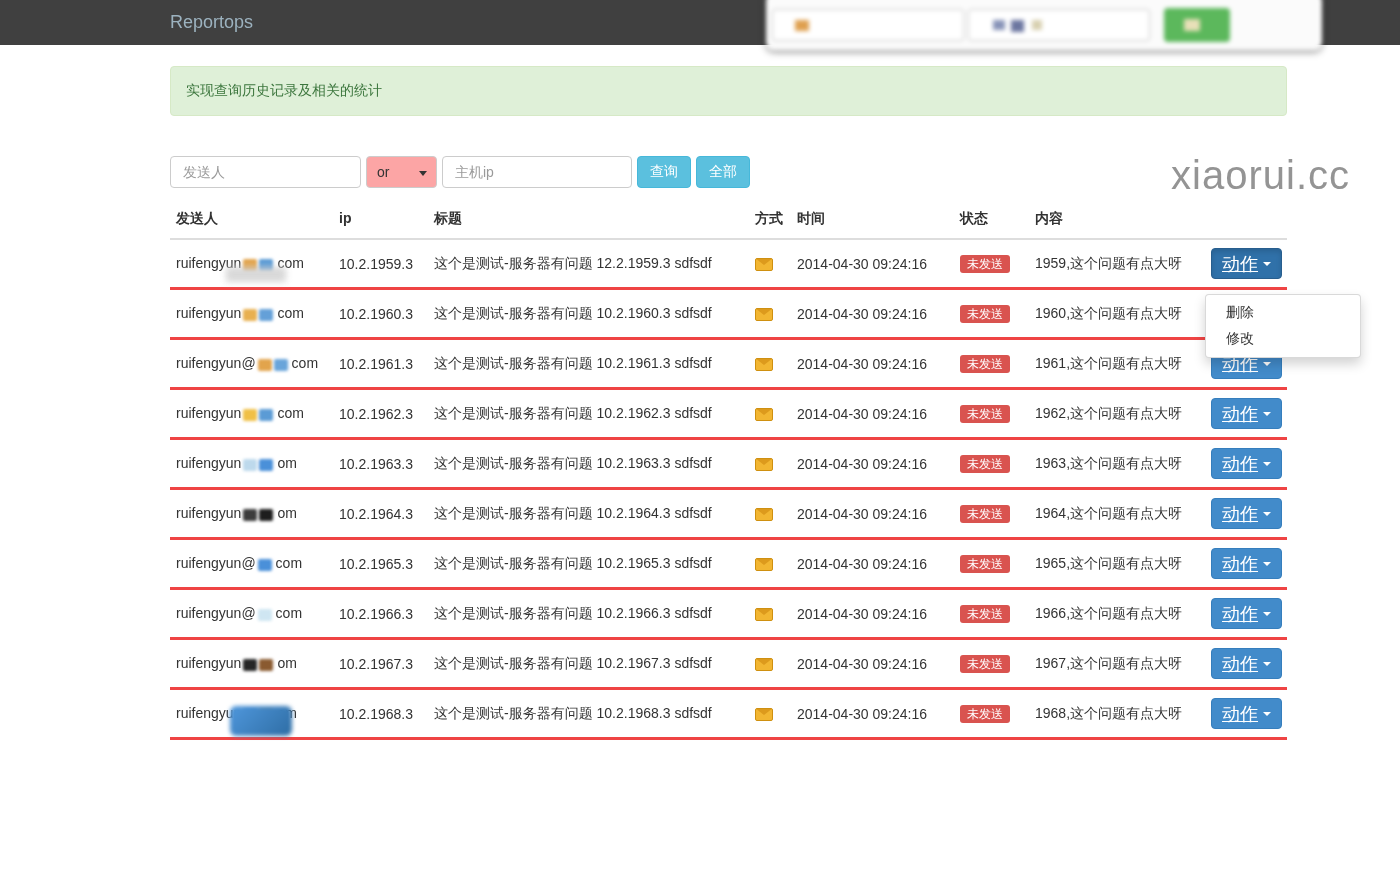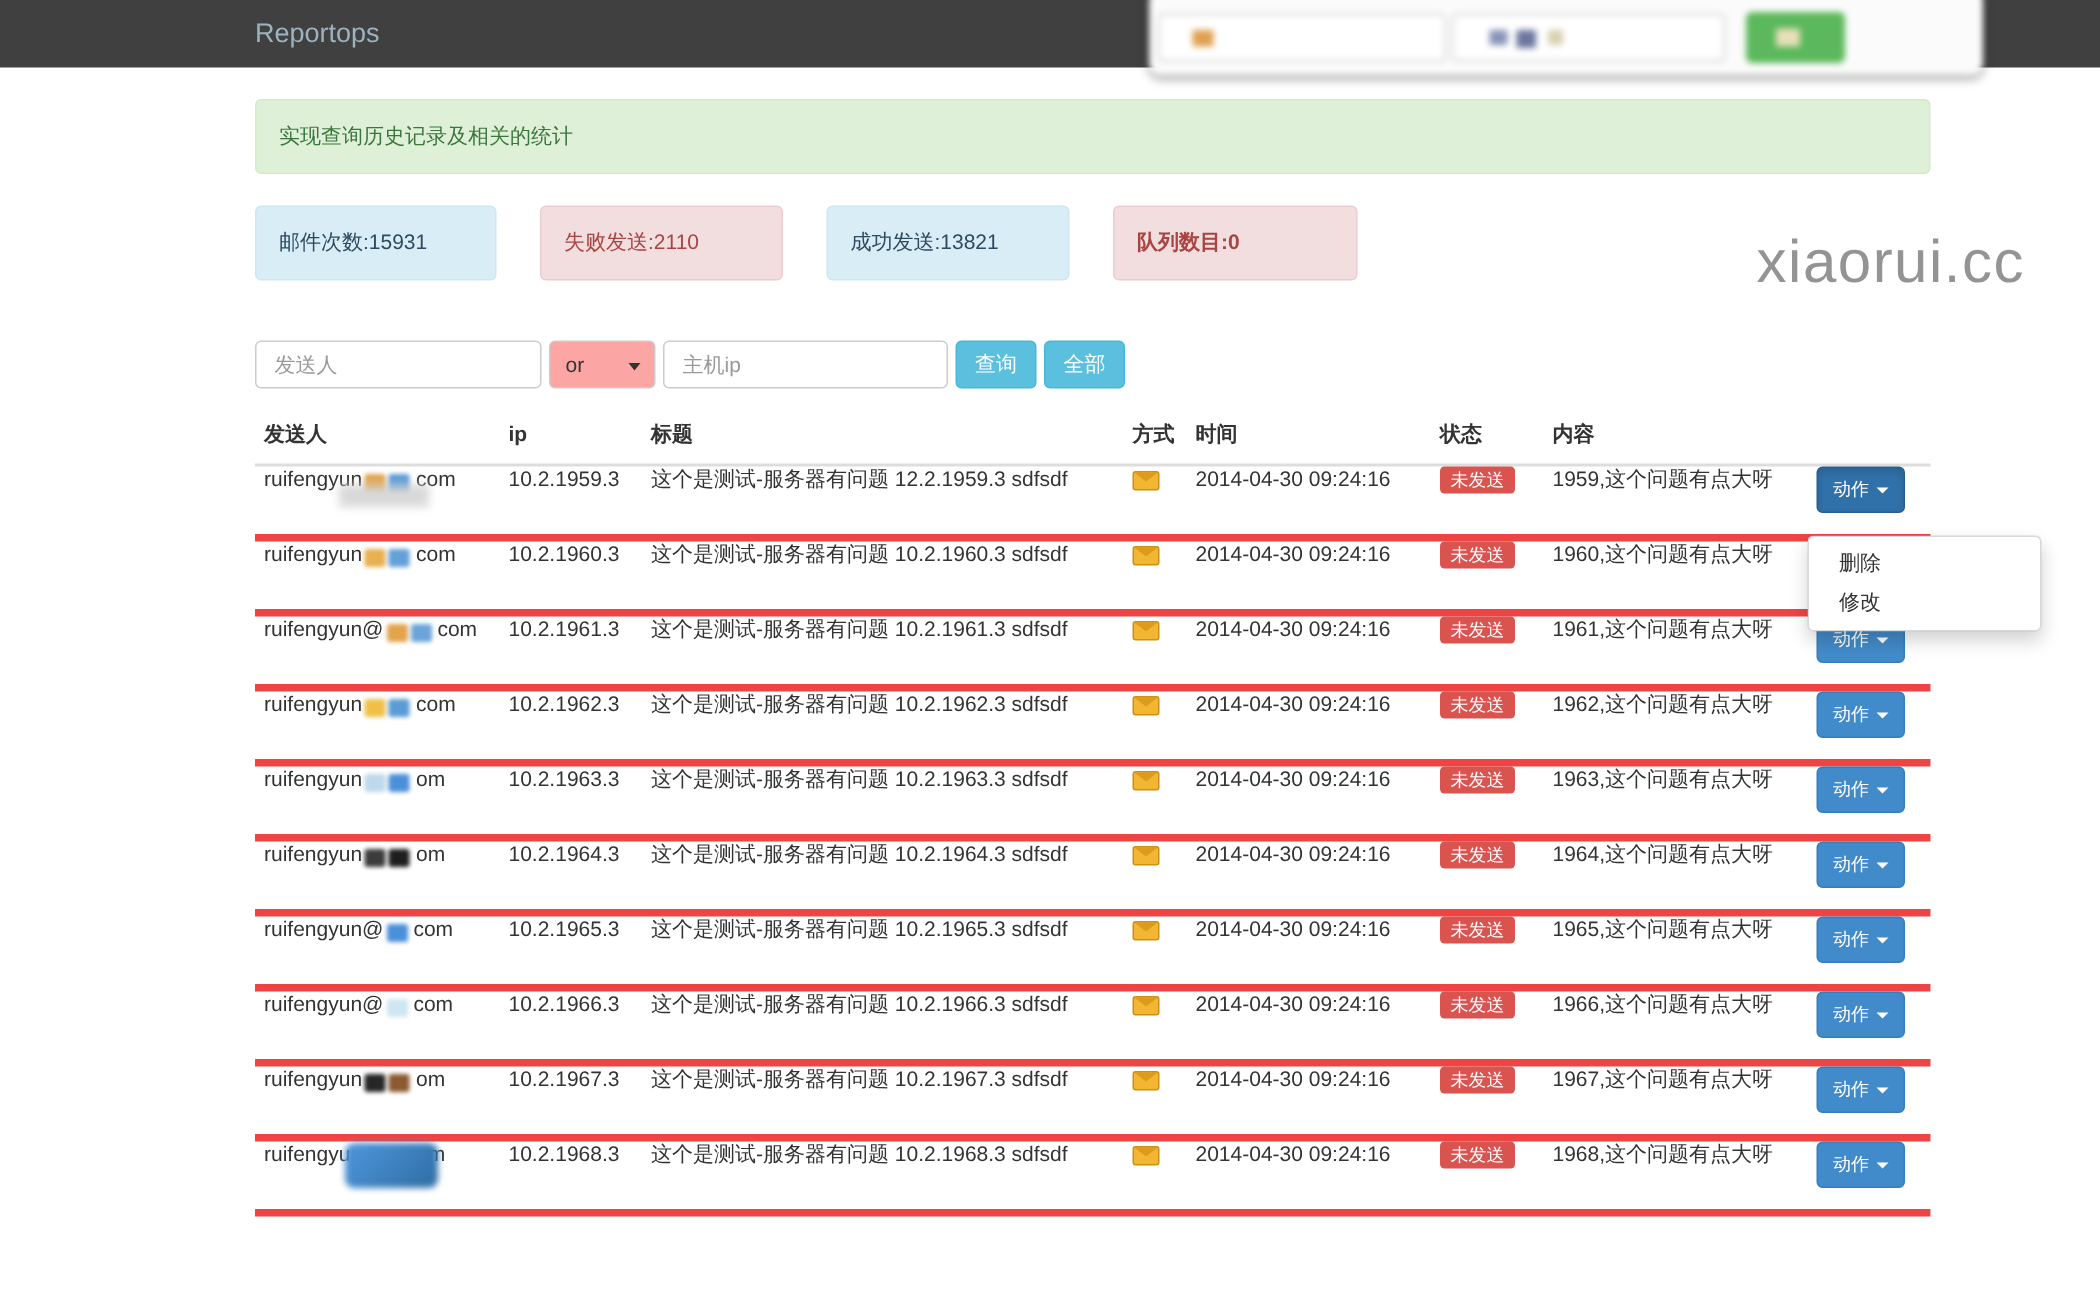--- a/index.html
+++ b/index.html
@@ -61,21 +61,21 @@
   }
   
   .pager { margin-top:21px; display:flex; justify-content:space-between; }
   .page-btn {
     height:31px; padding:5px 15px; background:#fff; border:1px solid #ddd; border-radius:15px;
     color:#428bca; font-size:14px; font-family:inherit; cursor:pointer;
   }
   
   .tbl { margin-top:14px; }
   .thead { display:flex; border-bottom:2px solid #ddd; padding:8px 0 10px 0; font-weight:bold; }
-  .trow { display:flex; align-items:flex-start; height:50px; border-bottom:5px solid #ef4444; position:relative; }
+  .trow { display:flex; align-items:center; height:50px; border-bottom:3px solid #ef4444; position:relative; }
   .cell { padding-left:6px; overflow:visible; white-space:nowrap; }
   .c-sender { width:163px; position:relative; }
   .c-ip { width:95px; }
   .c-title { width:321px; }
   .c-method { width:42px; }
   .c-time { width:163px; }
   .c-status { width:75px; }
   .c-content { width:176px; }
   .c-action { flex:1; position:relative; }
   
@@ -87,21 +87,21 @@
   
   .mail-icon { display:inline-block; width:18px; height:13px; background:#f2b632; border:1px solid #cf9010; border-radius:2px; position:relative; overflow:hidden; vertical-align:middle; }
   .mail-icon::before { content:""; position:absolute; left:-1px; top:-1px; width:0; height:0;
     border-left:9px solid transparent; border-right:9px solid transparent; border-top:7px solid #dd9a1c; }
   
   .badge { display:inline-block; background:#d9534f; color:#fff; font-size:12px; padding:3px 7px; border-radius:3px; line-height:1; }
   
   .action-btn {
     display:inline-flex; align-items:center; gap:5px; height:31px; padding:6px 10px;
     background:#428bca; border:1px solid #357ebd; border-radius:4px; color:#fff;
-    font-size:12px; font-family:inherit; cursor:pointer;
+    font-size:18px; font-family:inherit; cursor:pointer;text-decoration:underline;
   }
   .action-btn.active { background:#3071a9; border-color:#285e8e; box-shadow:inset 0 3px 5px rgba(0,0,0,.125); }
   .caret { width:0; height:0; border-left:4px solid transparent; border-right:4px solid transparent; border-top:4px solid #fff; }
   .dropdown-menu {
     position:absolute; left:0; top:46px; width:156px; background:#fff;
     border:1px solid rgba(0,0,0,.15); border-radius:4px; box-shadow:0 6px 12px rgba(0,0,0,.175);
     padding:5px 0; z-index:100;
   }
   .dropdown-item { padding:4px 20px; color:#333; font-size:14px; cursor:pointer; }
 </style>
@@ -124,26 +124,20 @@
     </div>
   </div>
 </div>
 
 <div class="watermark">xiaorui.cc</div>
 
 <div class="container">
 
   <div class="alert-success">实现查询历史记录及相关的统计</div>
 
-  <div class="stats">
-    <div class="stat s-info">邮件次数:15931</div>
-    <div class="stat s-danger">失败发送:2110</div>
-    <div class="stat s-info">成功发送:13821</div>
-    <div class="stat s-danger strong">队列数目:0</div>
-  </div>
 
   <div class="search">
     <input class="txt w1" placeholder="发送人" style="">
     <div class="sel">
       <span>or</span>
       <span class="sel-caret"></span>
     </div>
     <input class="txt w2" placeholder="主机ip" style="">
     <button type="button" class="btn-info">查询</button>
     <button type="button" class="btn-info">全部</button>

